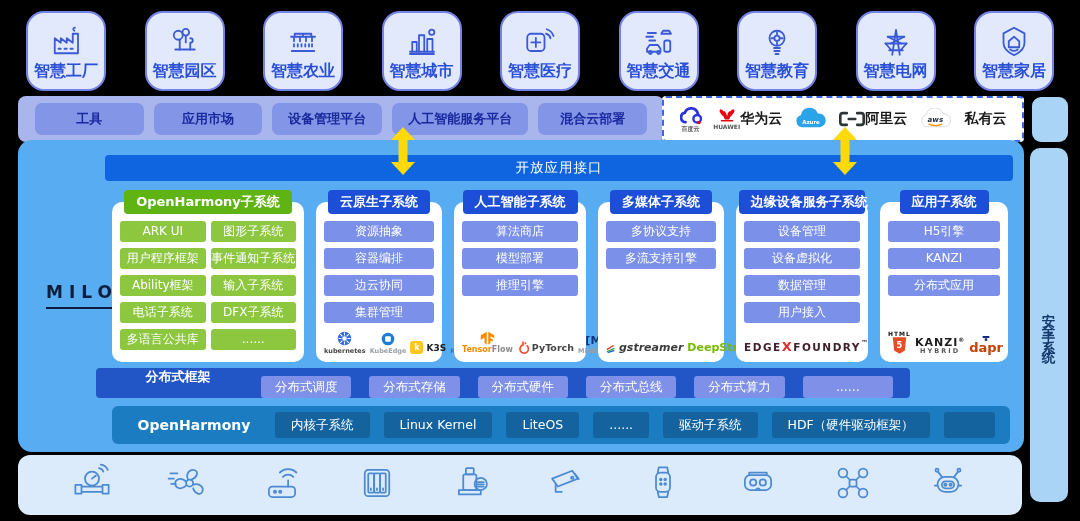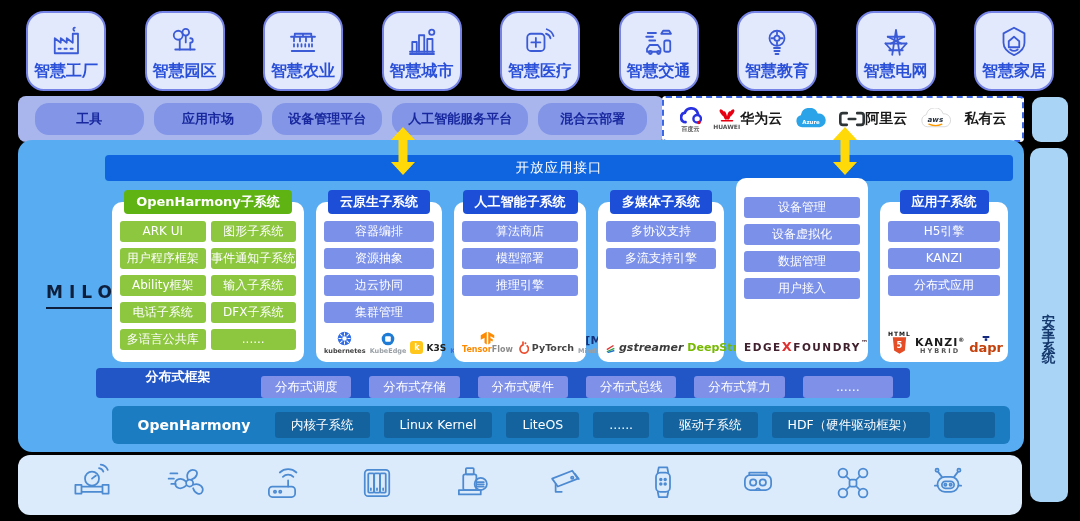--- a/index.html
+++ b/index.html
@@ -6,21 +6,21 @@
   *{box-sizing:border-box;font-family:"DejaVu Sans","Liberation Sans",sans-serif;}
   .stage{position:relative;width:1080px;height:521px;background:#000;overflow:hidden;}
 
   
   .top-apps{position:absolute;left:18px;top:8px;width:1044px;height:86px;display:flex;justify-content:space-between;align-items:center;padding:0 8px;}
   .app-card{width:80px;height:80px;background:#e3e9fc;border:2px solid #7583e6;border-radius:18px;display:flex;flex-direction:column;align-items:center;justify-content:center;gap:3px;}
   .app-card .app-label{font-size:16px;font-weight:bold;color:#2b50d8;line-height:1;}
 
   
   .platform-bar{position:absolute;left:18px;top:96px;width:646px;height:46px;background:#a9b6ee;border-radius:8px;display:flex;align-items:center;justify-content:space-between;padding:0 12px;}
-  .platform-chip{height:32px;line-height:32px;background:#8295e6;border-radius:14px;color:#19289e;font-size:13px;font-weight:bold;text-align:center;padding:0 16px;flex:1;margin:0 5px;white-space:nowrap;}
+  .platform-chip{height:32px;line-height:32px;background:#8295e6;border-radius:7px;color:#19289e;font-size:13px;font-weight:bold;text-align:center;padding:0 16px;flex:1;margin:0 5px;white-space:nowrap;}
   .cloud-panel{position:absolute;left:662px;top:96px;width:362px;height:46px;background:#fff;border:2px dashed #3a66e8;border-radius:4px;display:flex;align-items:center;justify-content:space-evenly;padding:0 4px;}
   .provider{display:flex;align-items:center;gap:0;}
   .provider .p-glyph{display:flex;flex-direction:column;align-items:center;line-height:1;}
   .provider .p-caption{font-size:6px;color:#555;font-weight:bold;margin-top:1px;}
   .provider .p-label{font-size:14px;font-weight:bold;color:#1a1a1a;white-space:nowrap;}
   .security-cap{position:absolute;left:1032px;top:97px;width:36px;height:45px;background:#a9d4f6;border-radius:9px;}
 
   
   .main-body{position:absolute;left:18px;top:140px;width:1006px;height:312px;background:#58acf1;border-radius:14px;}
   .open-api{position:absolute;left:87px;top:15px;width:908px;height:26px;background:#0f64df;border-radius:4px;color:#fff;font-size:13.5px;display:flex;align-items:center;justify-content:center;letter-spacing:1px;}
@@ -249,22 +249,22 @@
               <div class="chip green">DFX子系统</div>
               <div class="chip green">多语言公共库</div>
               <div class="chip green">......</div>
             </div>
           </div>
         </div>
         <div class="column" style="width: 126px;">
           <div class="col-header blue">云原生子系统</div>
           <div class="panel">
             <div class="items">
+              <div class="chip blue">资源抽象</div>
               <div class="chip blue">容器编排</div>
-              <div class="chip blue">资源抽象</div>
               <div class="chip blue">边云协同</div>
               <div class="chip blue">集群管理</div>
             </div>
             <div class="logos">
               <span class="logo">
                 <svg width="15" height="15" viewBox="0 0 20 20">
                   <circle cx="10" cy="10" r="9" fill="#326ce5"></circle>
                   <circle cx="10" cy="10" r="3" fill="#fff"></circle>
                   <g stroke="#fff" stroke-width="1.4">
                     <path d="M10 2v4M10 14v4M2 10h4M14 10h4M4.3 4.3l2.9 2.9M12.8 12.8l2.9 2.9M15.7 4.3l-2.9 2.9M7.2 12.8l-2.9 2.9"></path>
@@ -339,20 +339,21 @@
                   <path d="M1 10.5l9-4" stroke="#2f9e44" stroke-width="1.6"></path>
                   <path d="M2 11.5l8-2.5" stroke="#1971c2" stroke-width="1.6"></path>
                 </svg>
                 <span class="gst">gstreamer</span>
               </span>
               <span class="dst">DeepStream</span>
             </div>
           </div>
         </div>
         <div class="column" style="width: 132px;">
+          <div class="col-header blue">边缘设备服务子系统</div>
           <div class="panel">
             <div class="items">
               <div class="chip blue">设备管理</div>
               <div class="chip blue">设备虚拟化</div>
               <div class="chip blue">数据管理</div>
               <div class="chip blue">用户接入</div>
             </div>
             <div class="logos">
               <span class="edgex">EDGE<span class="x">X</span>FOUNDRY<span style="font-size:7px;vertical-align:top">™</span></span>
             </div>

